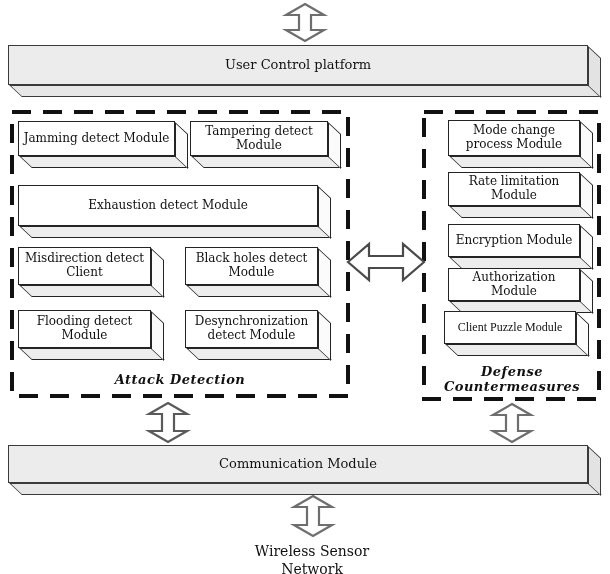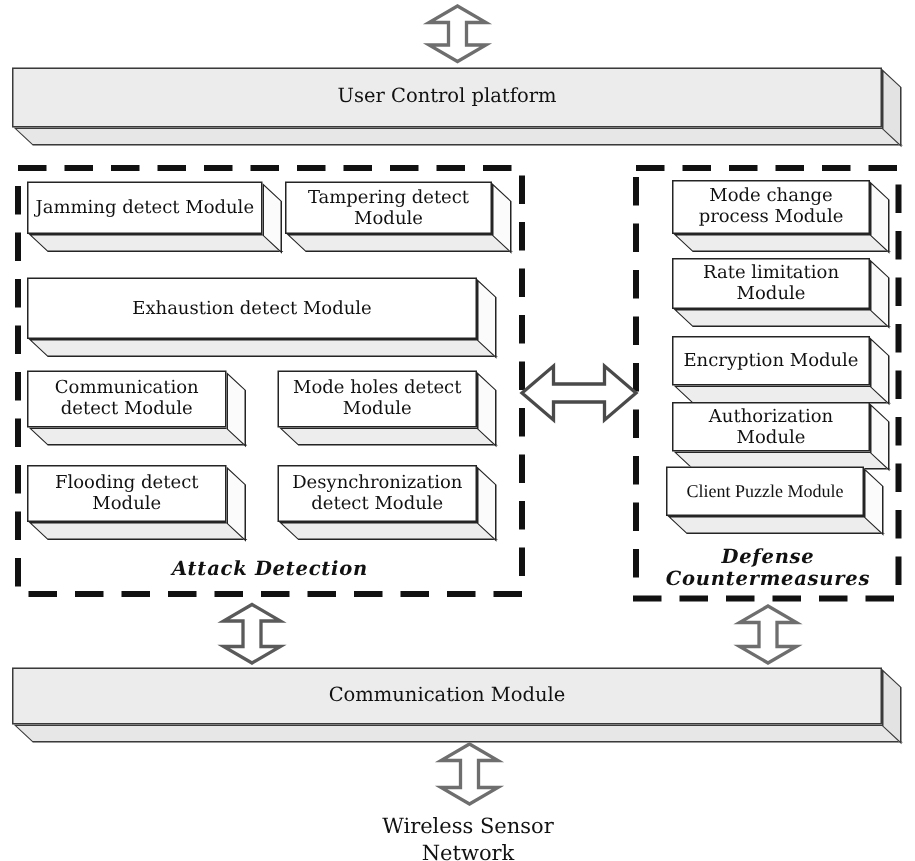--- a/index.html
+++ b/index.html
@@ -78,28 +78,28 @@
     <span class="side"></span>
     <span class="bottom"></span>
     <span class="front"></span>
     <div class="label">Exhaustion detect Module</div>
   </div>
 
   <div class="box3d" style="left:18px;top:247px;width:133px;height:38px;">
     <span class="side"></span>
     <span class="bottom"></span>
     <span class="front"></span>
-    <div class="label">Communication detect Module</div>
+    <div class="label">Misdirection detect Client</div>
   </div>
 
   <div class="box3d" style="left:185px;top:247px;width:133px;height:38px;">
     <span class="side"></span>
     <span class="bottom"></span>
     <span class="front"></span>
-    <div class="label">Mode holes detect Module</div>
+    <div class="label">Black holes detect Module</div>
   </div>
 
   <div class="box3d" style="left:18px;top:310px;width:133px;height:38px;">
     <span class="side"></span>
     <span class="bottom"></span>
     <span class="front"></span>
     <div class="label">Flooding detect Module</div>
   </div>
 
   <div class="box3d" style="left:185px;top:310px;width:133px;height:38px;">

